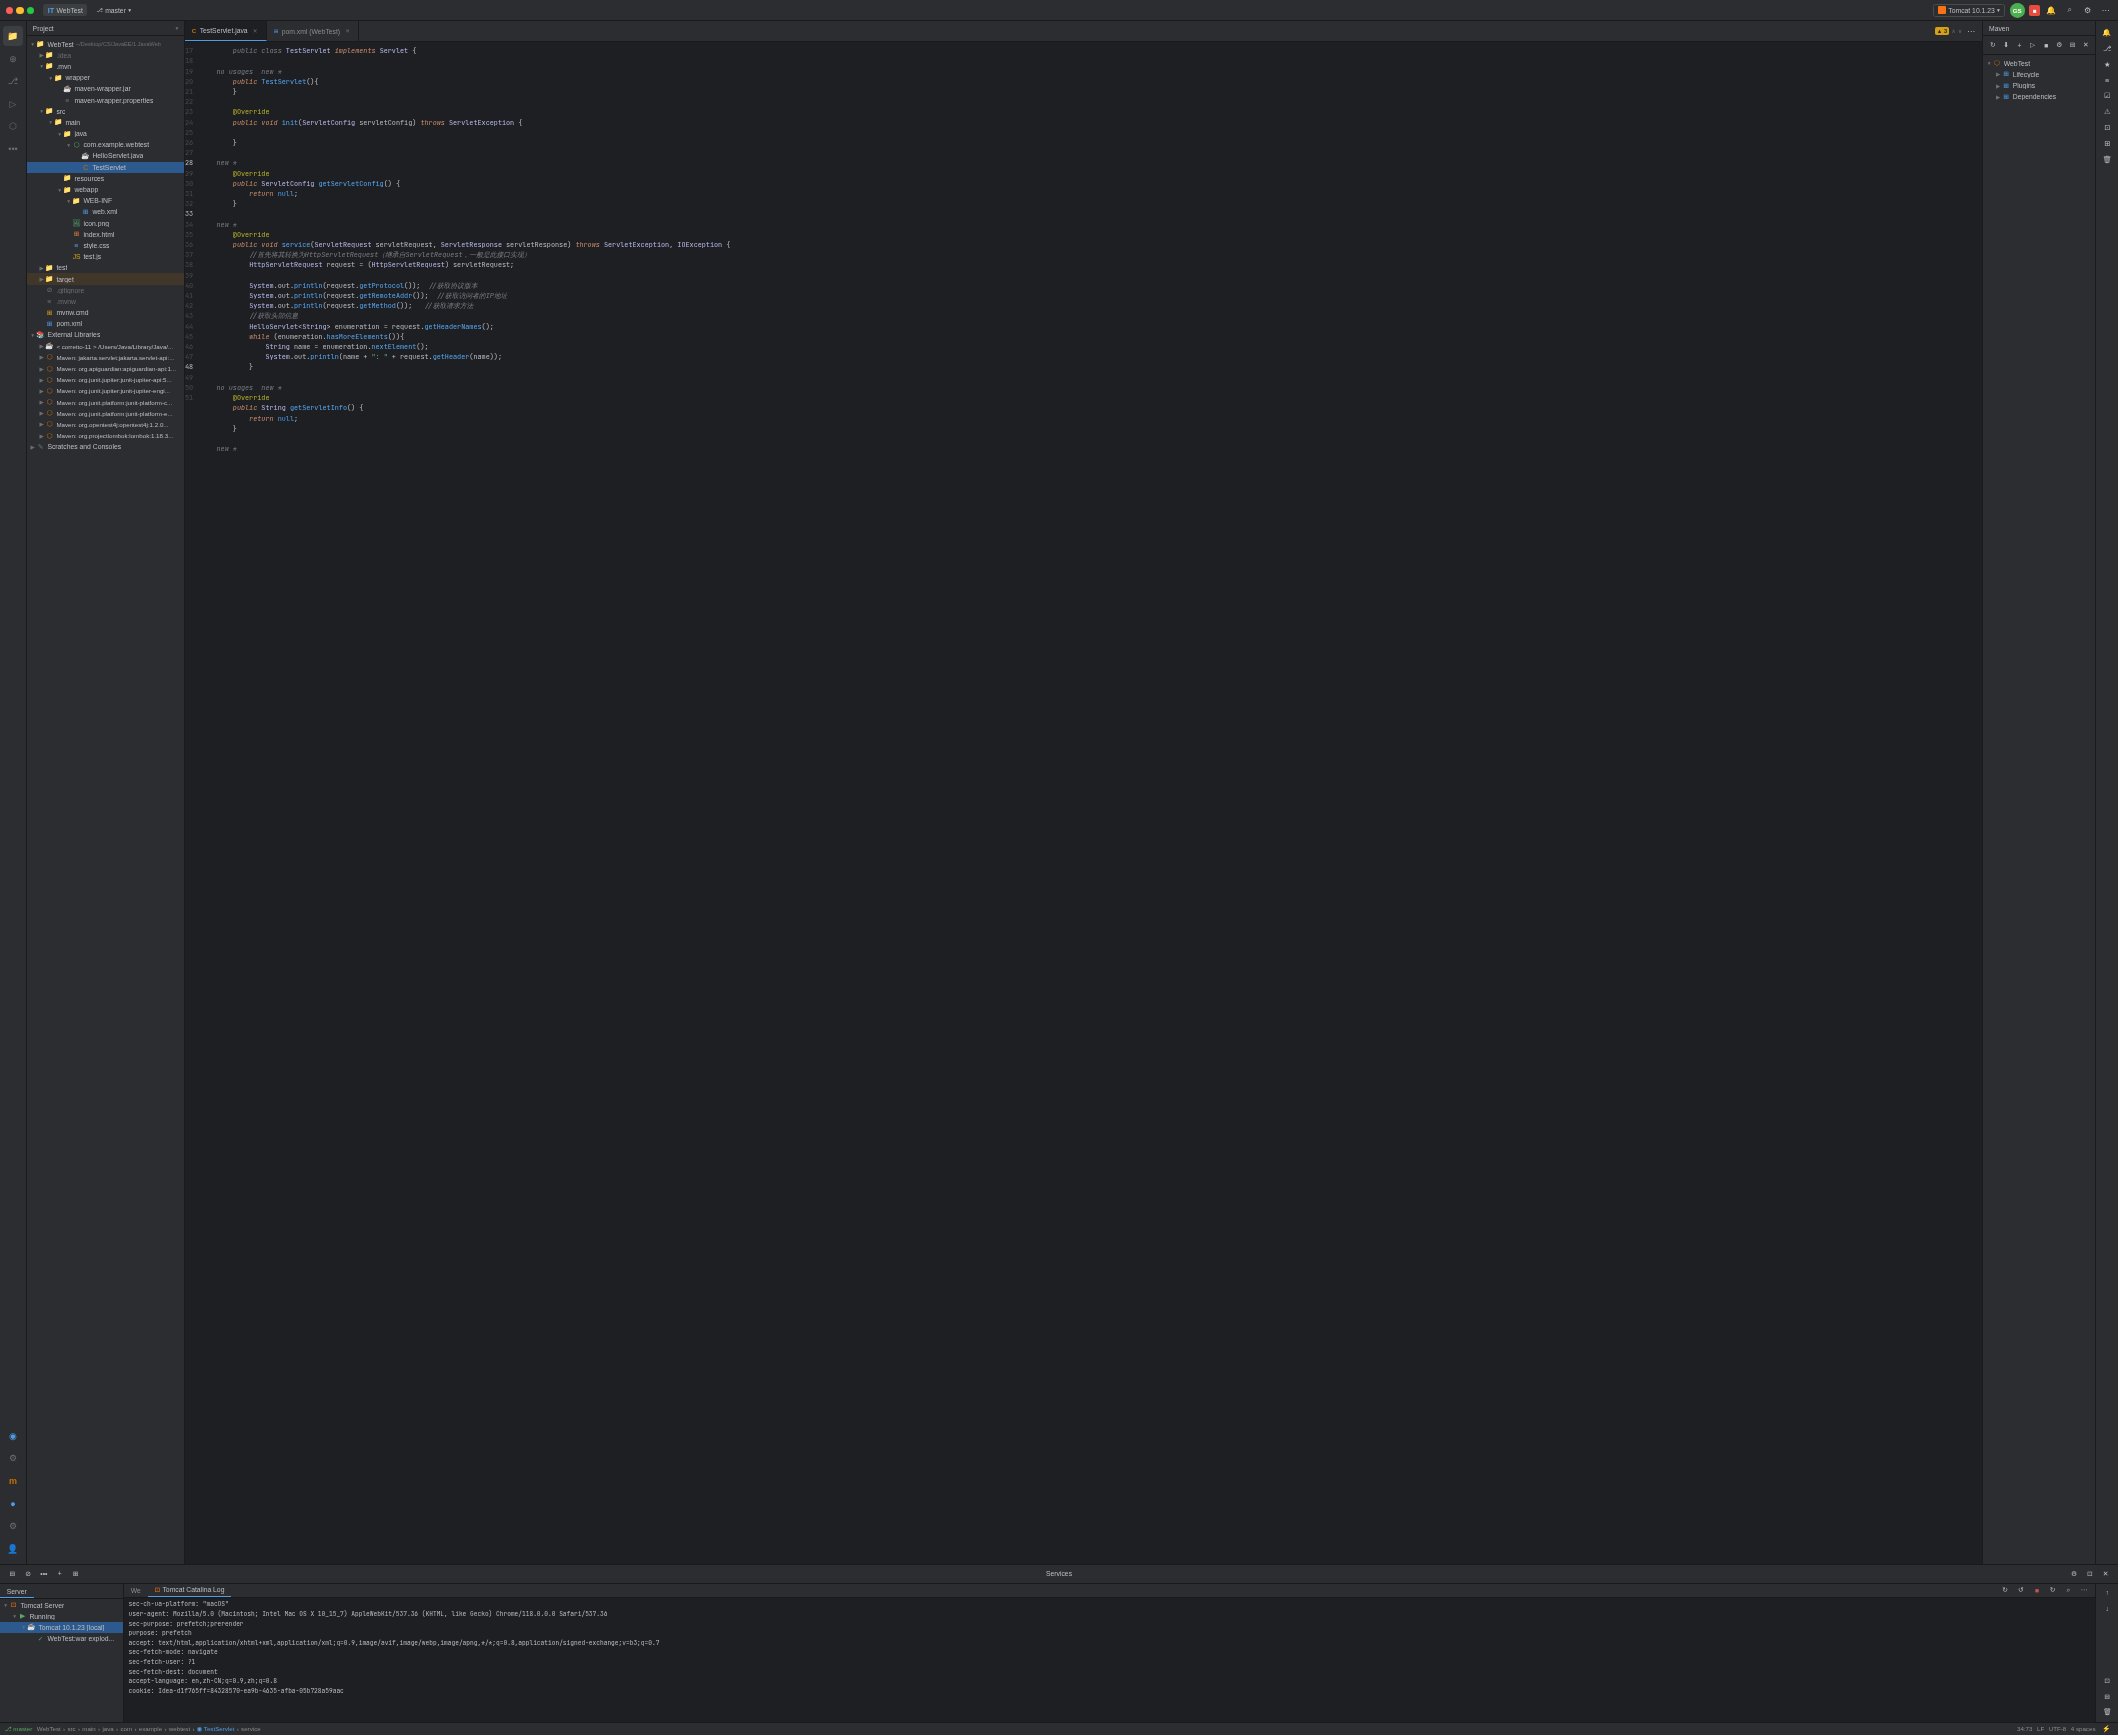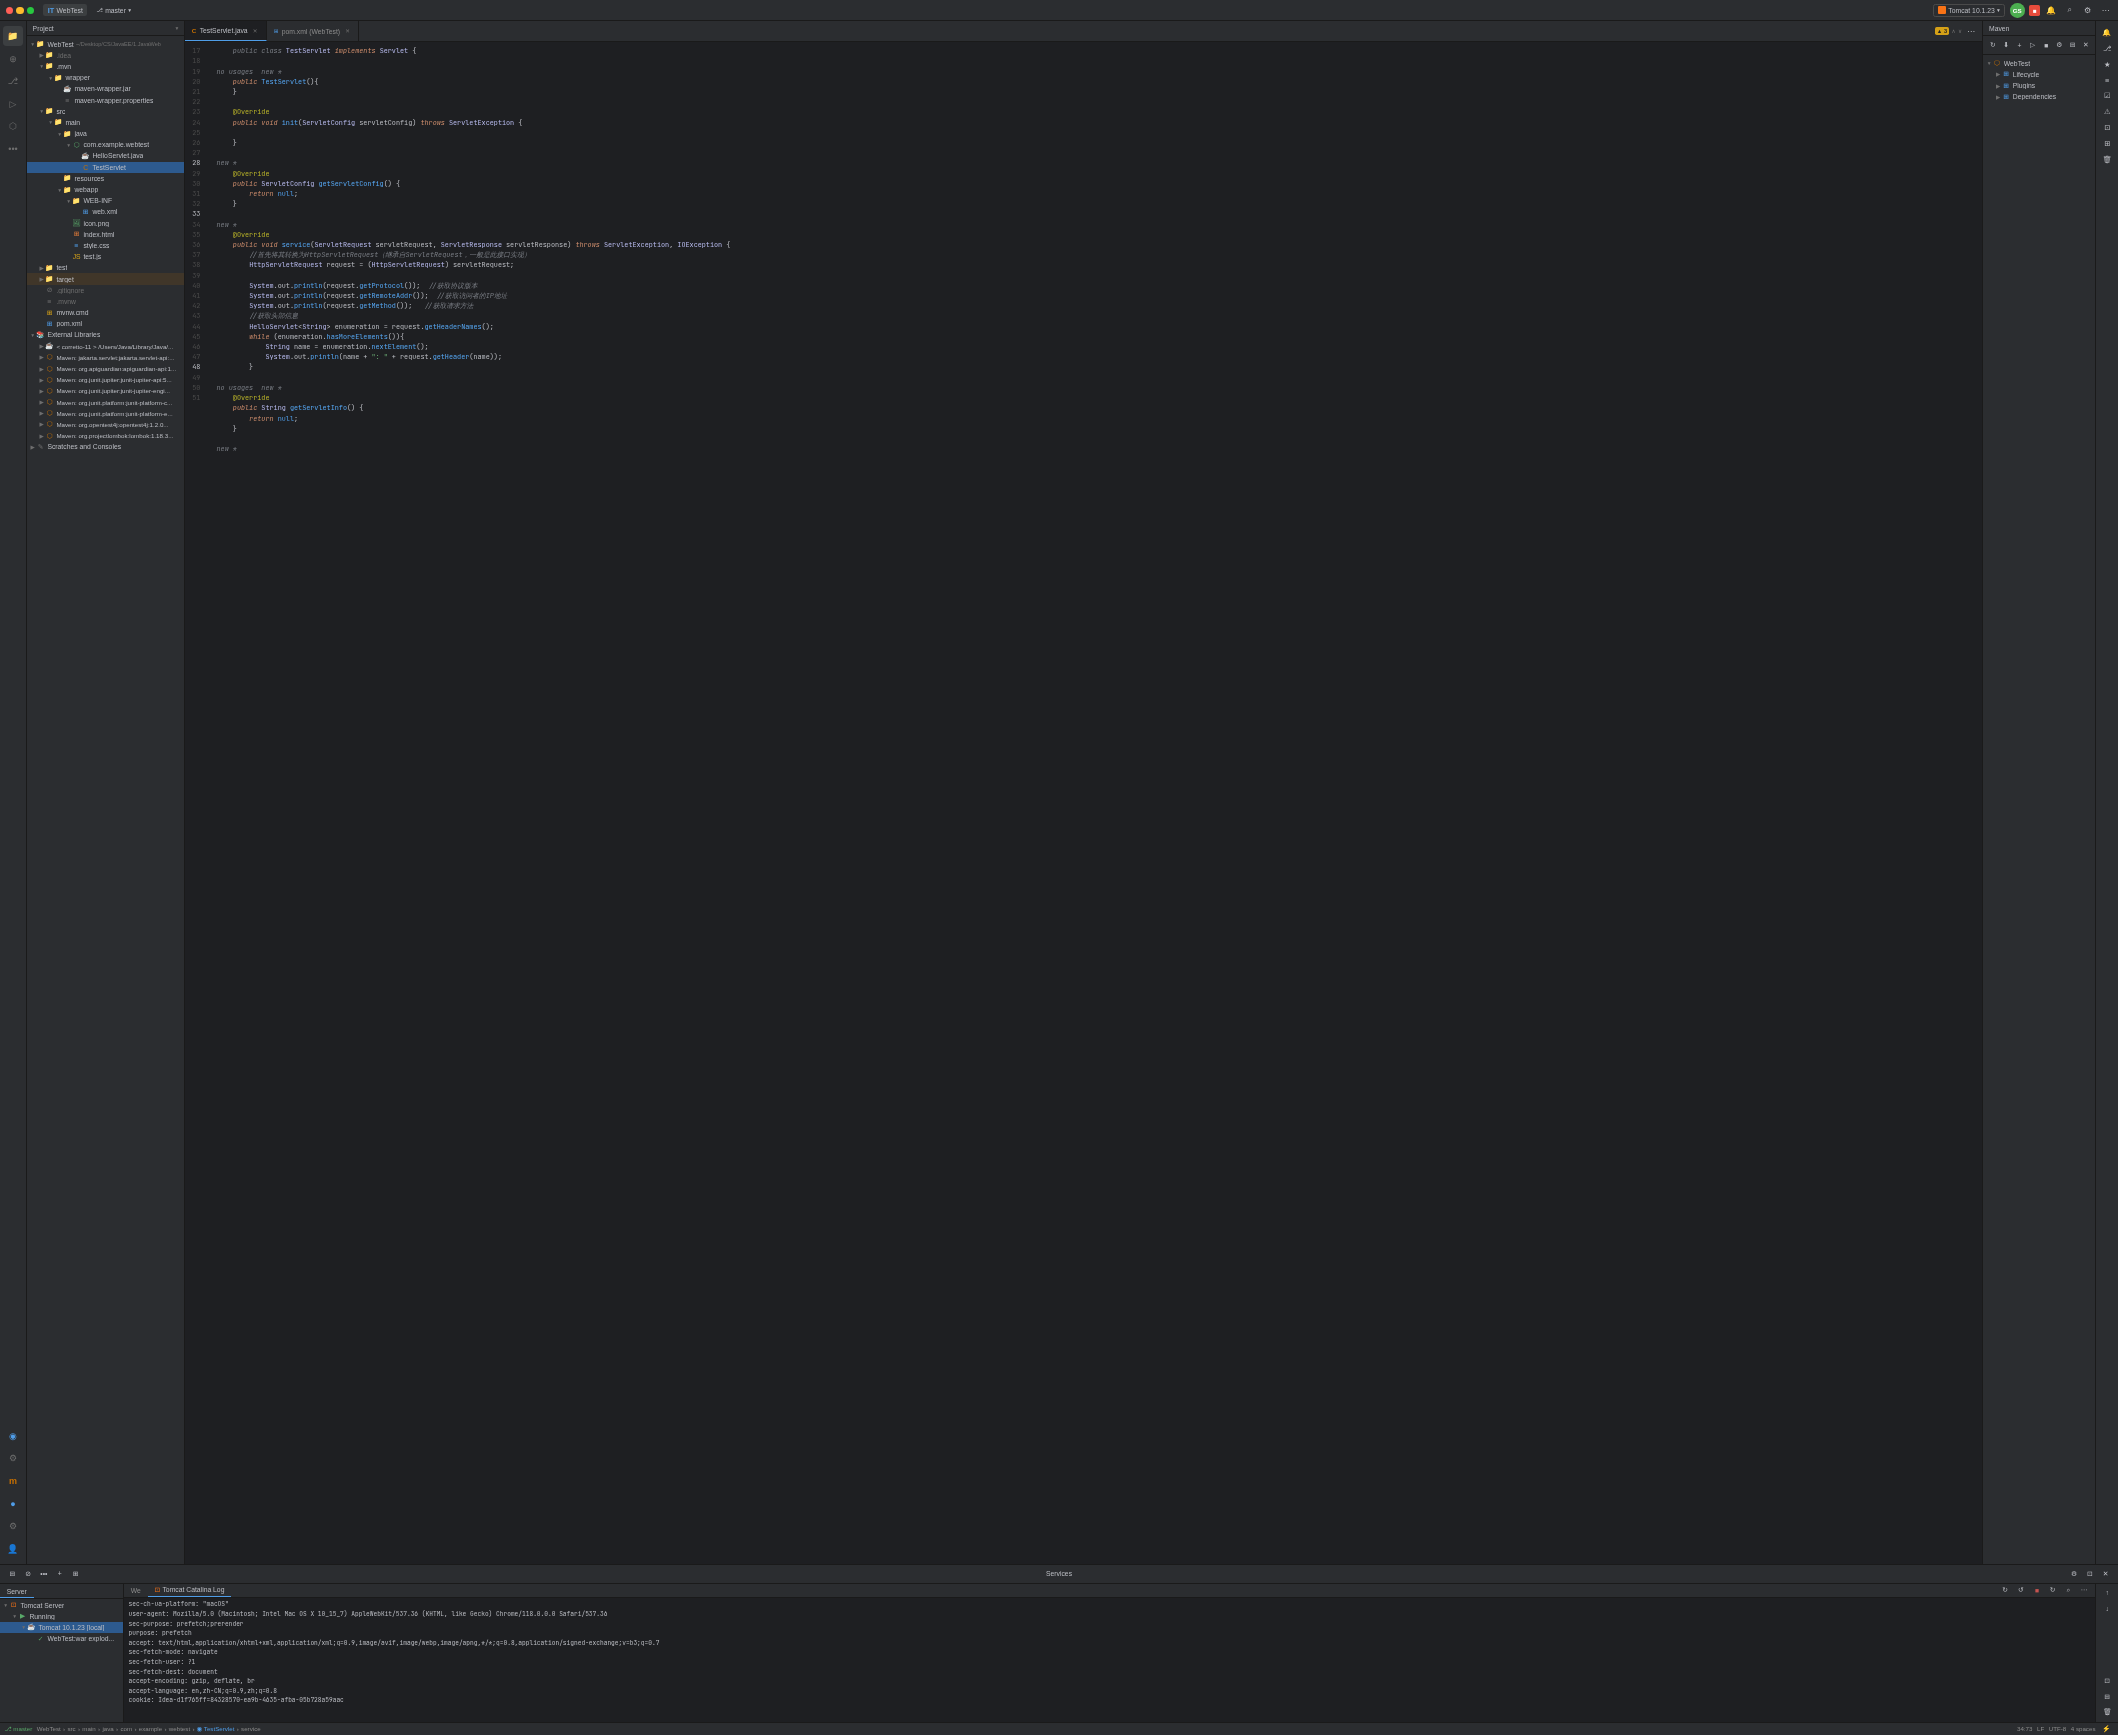--- a/index.html
+++ b/index.html
@@ -281,21 +281,21 @@
       display: flex;
       background: #1e1f22;
     }
     .line-numbers {
       width: 27px;
       background: #1e1f22;
       color: #4a4a4a;
       font-family: 'JetBrains Mono', 'Fira Code', monospace;
       font-size: 6.8px;
       padding: 4.5px 4.5px 4.5px 0;
-      text-align: center;
+      text-align: left;
       flex-shrink: 0;
       overflow: hidden;
       line-height: 10.2px;
       user-select: none;
     }
     .code-content {
       flex: 1;
       overflow: auto;
       font-family: 'JetBrains Mono', 'Fira Code', monospace;
       font-size: 6.8px;
@@ -1052,21 +1052,20 @@
       </div>
       <div class="log-content">
         <div class="log-line">sec-ch-ua-platform: "macOS"</div>
         <div class="log-line">user-agent: Mozilla/5.0 (Macintosh; Intel Mac OS X 10_15_7) AppleWebKit/537.36 (KHTML, like Gecko) Chrome/118.0.0.0 Safari/537.36</div>
         <div class="log-line">sec-purpose: prefetch;prerender</div>
         <div class="log-line">purpose: prefetch</div>
         <div class="log-line">accept: text/html,application/xhtml+xml,application/xml;q=0.9,image/avif,image/webp,image/apng,*/*;q=0.8,application/signed-exchange;v=b3;q=0.7</div>
         <div class="log-line">sec-fetch-mode: navigate</div>
         <div class="log-line">sec-fetch-user: ?1</div>
         <div class="log-line">sec-fetch-dest: document</div>
-        <div class="log-line">accept-encoding: gzip, deflate, br</div>
         <div class="log-line">accept-language: en,zh-CN;q=0.9,zh;q=0.8</div>
         <div class="log-line">cookie: Idea-d1f765ff=84328570-ea9b-4635-afba-05b728a59aac</div>
 
       </div>
     </div>
 
     <div class="bottom-toolbar-strip">
       <div class="icon-btn" style="font-size:6.8px;">↑</div>
       <div class="icon-btn" style="font-size:6.8px;">↓</div>
       <div style="flex:1;"></div>

